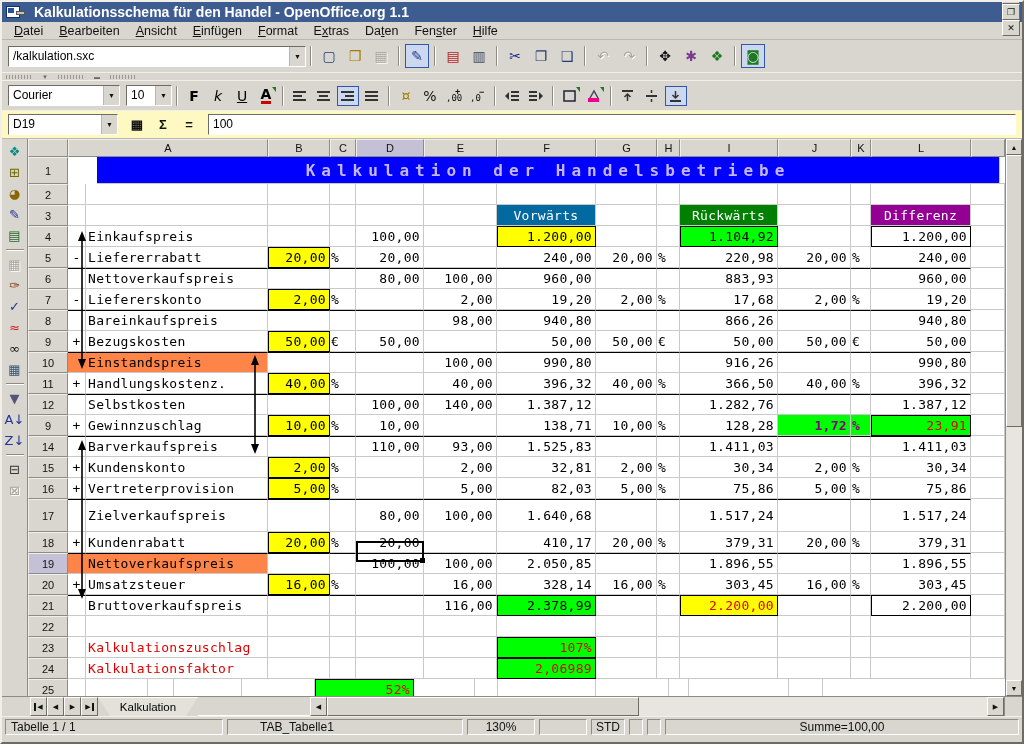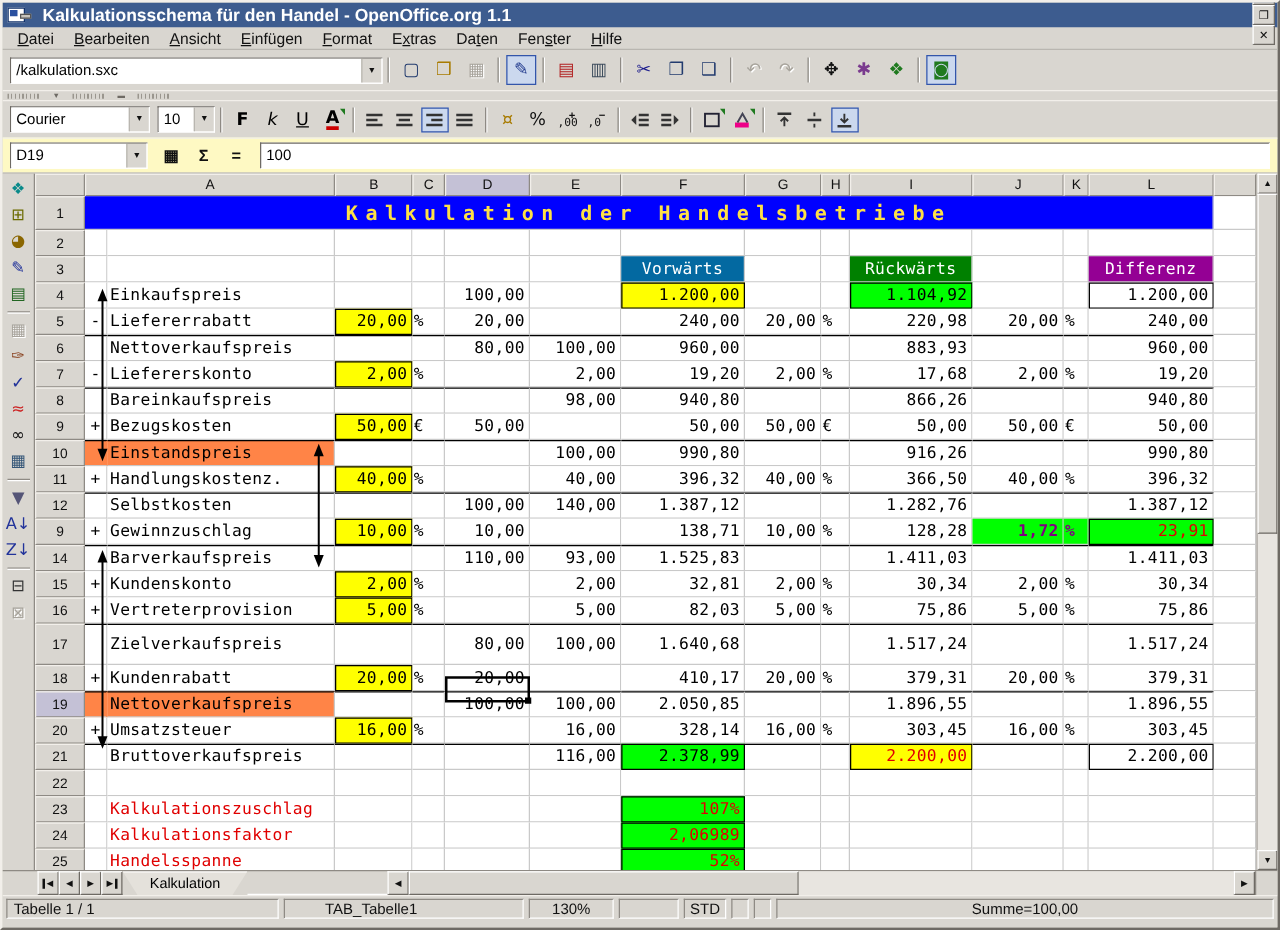--- a/index.html
+++ b/index.html
@@ -68,22 +68,22 @@
   .g{background:#00FF00;}
   .o{background:#FF8447;}
   .o.nbr{border-right-color:#FF8447;}
   .red{color:#E00000;}
   .purple{color:#800080;font-weight:bold;}
   .box{border:1px solid #000;}
   .bt{border-top:1px solid #000;}
   .hblue{background:#0369a1;color:#fff;justify-content:center;}
   .hgreen{background:#008000;color:#fff;justify-content:center;}
   .hpurple{background:#940094;color:#fff;justify-content:center;}
-  .titlecell{background:#0000FF;color:#fde047;font-weight:bold;font-size:16px;letter-spacing:6px;
-             justify-content:center;border-right:1px solid #C9C9C9;}
+  .titlecell{background:#0000FF;color:#c4b5fd;font-weight:bold;font-size:16px;letter-spacing:6px;
+             justify-content:center;border-right:1px solid #C9C9C9;margin-left:29px;}
   .cursor{position:absolute;border:2px solid #000;pointer-events:none;}
   .cursor .handle{position:absolute;right:-3px;bottom:-3px;width:5px;height:5px;background:#000;}
   .arrowsvg{position:absolute;left:0;top:0;pointer-events:none;}
   
   .vscroll{width:17px;background:#E8E5E0;border-left:1px solid #8E8A84;display:flex;flex-direction:column;}
   .sbtn{height:16px;background:#D9D6D0;border-top:1px solid #fff;border-left:1px solid #fff;
         border-right:1px solid #6E6A64;border-bottom:1px solid #6E6A64;display:flex;align-items:center;justify-content:center;
         font-size:7px;color:#111;flex:none;}
   .vthumb{height:272px;background:#D9D6D0;border-top:1px solid #fff;border-left:1px solid #fff;
           border-right:1px solid #6E6A64;border-bottom:1px solid #6E6A64;flex:none;}
@@ -808,21 +808,20 @@
           <div class="cell" style="width: 23px;"></div>
           <div class="cell" style="width: 98px;"></div>
           <div class="cell" style="width: 73px;"></div>
           <div class="cell" style="width: 20px;"></div>
           <div class="cell" style="width: 100px;"></div>
           <div class="cell" style="width: 34px;"></div>
         </div>
         <div class="grow" style="height: 21px;">
           <div class="rowhdr" style="width: 40px;">25</div>
           <div class="cell" style="width: 18px;"></div>
-          <div class="cell lbl red" style="width: 182px;">Handelsspanne</div>
           <div class="cell" style="width: 62px;"></div>
           <div class="cell" style="width: 26px;"></div>
           <div class="cell" style="width: 68px;"></div>
           <div class="cell" style="width: 73px;"></div>
           <div class="cell num g red box" style="width: 99px;">52%</div>
           <div class="cell" style="width: 61px;"></div>
           <div class="cell" style="width: 23px;"></div>
           <div class="cell" style="width: 98px;"></div>
           <div class="cell" style="width: 73px;"></div>
           <div class="cell" style="width: 20px;"></div>
@@ -897,21 +896,21 @@
     <div class="tabstrip"></div>
     <div class="navbtn">◀</div>
     <div class="hthumb"></div>
     <div class="htrack"></div>
     <div class="navbtn">▶</div>
     <div class="tabcorner"></div>
   </div>
 
   <div class="statusbar" id="statusbar">
       <div class="sfield" style="width: 218px;">Tabelle 1 / 1</div>
-      <div class="sfield" style="width: 192px; padding-left: 32px;">TAB_Tabelle1</div>
+      <div class="sfield" style="width: 236px; padding-left: 32px;">TAB_Tabelle1</div>
       <div class="sfield center" style="width: 68px;">130%</div>
       <div class="sfield" style="width: 48px;"></div>
       <div class="sfield center" style="width: 34px;">STD</div>
       <div class="sfield" style="width: 14px;"></div>
       <div class="sfield" style="width: 14px;"></div>
       <div class="sfield center grow">Summe=100,00</div>
     </div>
   <div class="bottomstrip"></div>
 </div>
 

